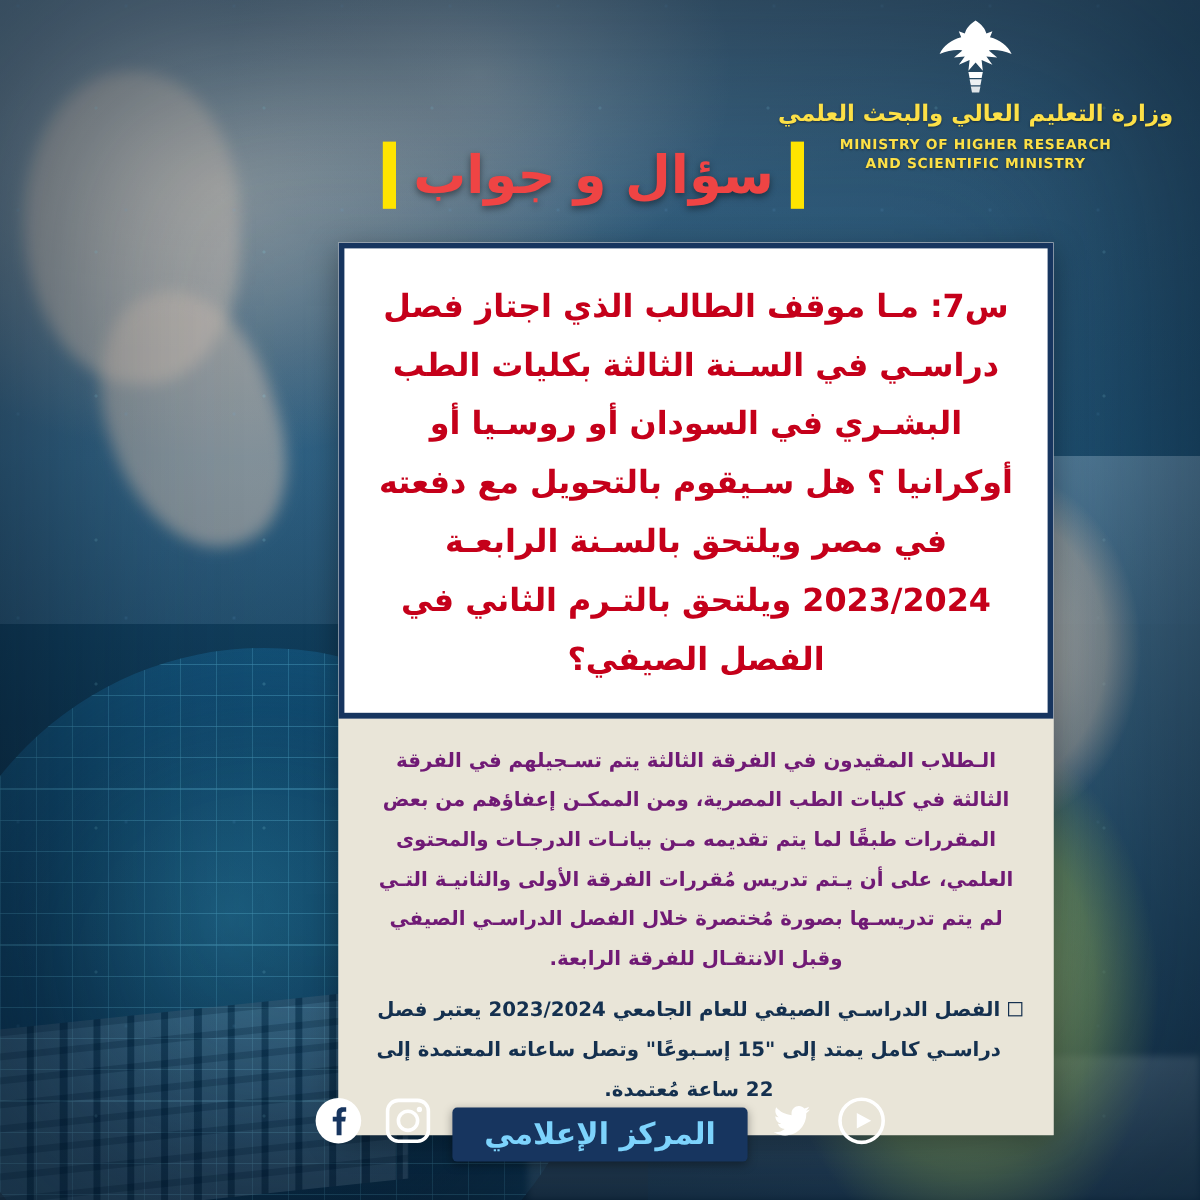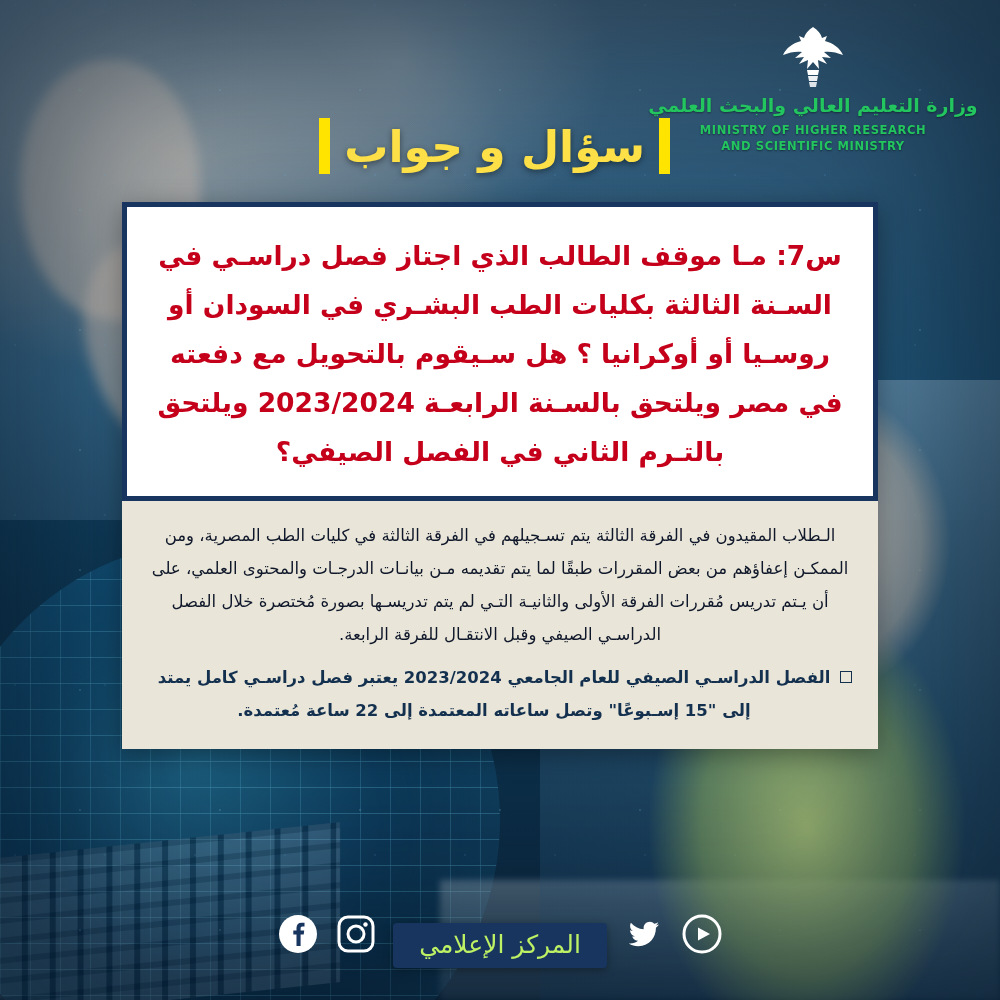--- a/index.html
+++ b/index.html
@@ -124,25 +124,25 @@
   }
   .bg-vignette {
     position: absolute;
     inset: 0;
     box-shadow: inset 0 0 180px 40px rgba(4,18,32,0.55);
   }
 
   
   .logo-block {
     position: absolute;
-    top: 24px;
+    top: 14px;
     right: 22px;
     width: 330px;
     text-align: center;
-    color: #22c55e;
+    color: #fde047;
     direction: rtl;
   }
   .eagle {
     margin: 0 auto 4px;
     width: 72px;
     height: 66px;
     position: relative;
   }
   .eagle svg { display: block; }
   .logo-ar {
@@ -175,34 +175,34 @@
     width: 11px;
     height: 56px;
     background: #ffe400;
     margin-left: 0px;
     margin-right: 0px;
   }
   .headline-bar.left { order: 2; margin-right: 14px; }
   .headline-bar.right { order: 0; margin-left: 14px; }
   .headline-text {
     order: 1;
-    color: #fde047;
+    color: #ef4444;
     font-size: 44px;
     font-weight: bold;
     letter-spacing: 1px;
     text-shadow: 0 2px 6px rgba(0,0,0,0.45);
     white-space: nowrap;
   }
 
   
   .card {
     position: absolute;
     top: 202px;
     right: 122px;
-    width: 756px;
+    width: 596px;
     background: #edeadf;
     box-shadow: 0 6px 24px rgba(0,0,0,0.35);
     overflow: hidden;
   }
   .card-q {
     background: #ffffff;
     border: 5px solid #17355f;
     padding: 24px 26px 20px;
     direction: rtl;
     text-align: center;
@@ -215,23 +215,23 @@
     letter-spacing: 0px;
     margin: 0;
   }
   .card-a {
     background: #e9e5d8;
     padding: 18px 26px 22px 26px;
     direction: rtl;
     text-align: center;
   }
   .a-p {
-    color: #0f172a;
+    color: #701a75;
     font-size: 16.5px;
-    font-weight: normal;
+    font-weight: bold;
     line-height: 2.0;
     margin: 0 0 10px 0;
   }
   .a-bullet {
     display: flex;
     align-items: flex-start;
     direction: rtl;
   }
   .a-bullet .marker {
     flex: 0 0 auto;
@@ -269,23 +269,23 @@
     width: 42px;
     height: 42px;
     display: flex;
     align-items: center;
     justify-content: center;
     color: #ffffff;
   }
   .soc svg { display: block; }
   .media-center {
     background: #17355f;
-    color: #bef264;
+    color: #7dd3fc;
     font-size: 25px;
-    font-weight: normal;
+    font-weight: bold;
     padding: 7px 26px 9px;
     border-radius: 4px;
     direction: rtl;
     white-space: nowrap;
     box-shadow: 0 2px 8px rgba(0,0,0,0.35);
     margin-top: 24px;
   }
 </style>
 </head>
 <body>

